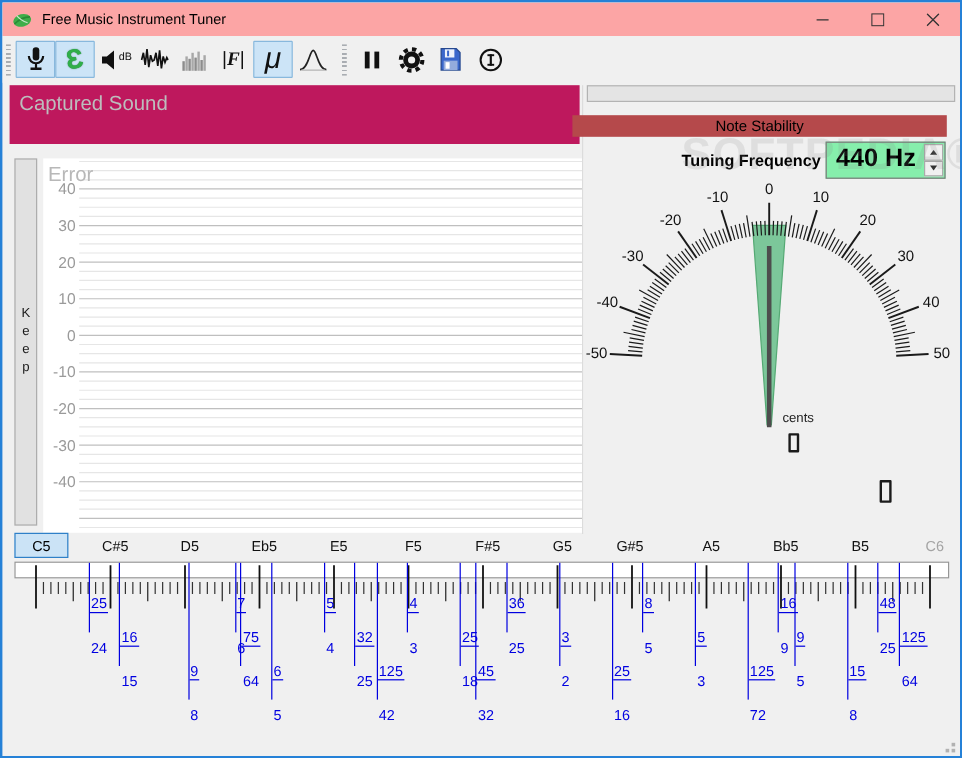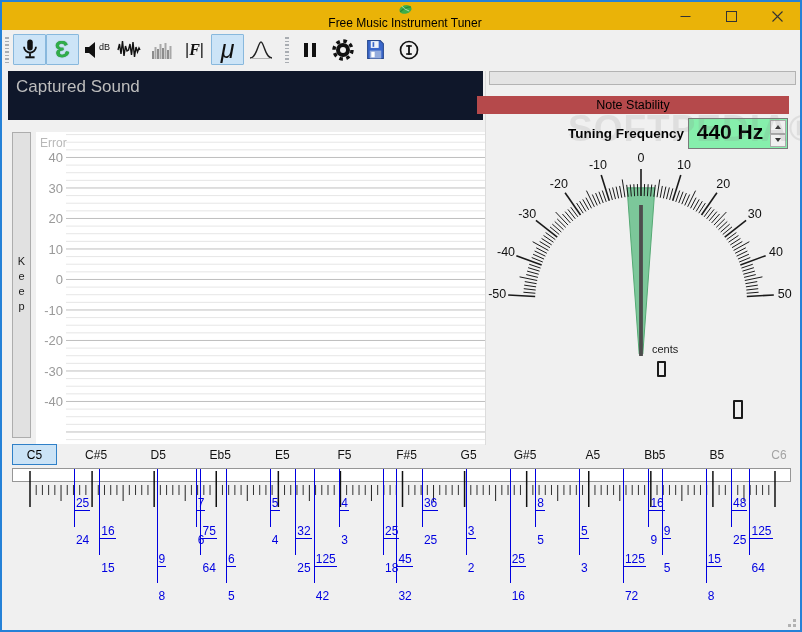--- a/index.html
+++ b/index.html
@@ -2,44 +2,44 @@
 <html><head>
 <meta charset="utf-8">
 <style>
   * { margin:0; padding:0; box-sizing:border-box; }
   html,body { width:802px; height:632px; }
   body { font-family:"Liberation Sans", sans-serif; background:#f0f0f0; }
   .window { position:absolute; inset:0; width:802px; height:632px; border:2px solid #2581d7; background:#f0f0f0; overflow:hidden; }
   .client { position:absolute; inset:0; }
 
   
-  .titlebar { position:absolute; left:0; top:0; width:798px; height:28px; background:#eab308; display:flex; align-items:center;flex-direction:column; }
+  .titlebar { position:absolute; left:0; top:0; width:798px; height:28px; background:#fca5a5; display:flex; align-items:center; }
   .app-icon { margin-left:8px; width:17px; height:17px; }
   .title-text { margin-left:8px; font-size:12px; color:#000; }
   .win-controls { position:absolute; right:0; top:0; height:28px; display:flex; }
   .win-btn { width:46px; height:28px; display:flex; align-items:center; justify-content:center; background:transparent; }
 
   
   .toolbar { position:absolute; left:0; top:28px; width:798px; height:39px; background:#f0f0f0; display:flex; align-items:center; }
   .grip { width:4px; height:26px; margin:0 4px 0 3px; background:repeating-linear-gradient(180deg,#a9adb2 0 1.5px, transparent 1.5px 3.5px); }
   .tb-btn { width:33px; height:31px; display:flex; align-items:center; justify-content:center; border:1px solid transparent; border-radius:1px; position:relative; }
   .tb-btn.selected { background:#cce4f7; border-color:#88b8dd; }
   .glyph-e { font-size:23px; font-weight:bold; color:#2fae49; text-shadow:0 0 1px #156b2b; transform:rotate(-8deg); }
   .glyph-f { font-size:16px; color:#111; }
   .glyph-f i { font-family:"Liberation Serif", serif; font-style:italic; font-weight:bold; }
   .glyph-mu { font-size:25px; font-style:italic; color:#111; line-height:1; }
   .db-text { font-size:9px; color:#111; position:absolute; right:1px; top:7px; }
 
   
-  .captured { position:absolute; left:6px; top:69px; width:475px; height:49px; background:#0f172a; }
+  .captured { position:absolute; left:6px; top:69px; width:475px; height:49px; background:#be185d; }
   .captured-title { font-size:17px; color:#bdbdbd; padding:6px 0 0 8px; }
   .keep-btn { position:absolute; left:10px; top:130px; width:19px; height:306px; background:#e1e1e1; border:1px solid #adadad; display:flex; align-items:center; justify-content:center; }
   .keep-text { writing-mode:vertical-lr; text-orientation:upright; font-size:11px; letter-spacing:3px; color:#1a1a1a; }
   .chart-wrap { position:absolute; left:34px; top:130px; width:450px; height:312px; background:#fff; }
-  .chart-title { position:absolute; left:4px; top:4px; font-size:12px; color:#b8b8b8; }
+  .chart-title { position:absolute; left:4px; top:4px; font-size:17px; color:#b8b8b8; }
   .vsep { position:absolute; left:483px; top:69px; width:1px; height:374px; background:#dcdcdc; }
 
   
   .progress { position:absolute; left:487px; top:69px; width:307px; height:14px; background:#e4e4e4; border:1px solid #b3b3b3; }
   .stability { position:absolute; left:475px; top:94px; width:312px; height:18px; background:#b5494b; display:flex; align-items:center; justify-content:center; }
   .stability span { font-size:12.5px; color:#000; }
   .tuning-label { position:absolute; left:480px; top:124px; width:202px; text-align:right; font-size:13.5px; font-weight:bold; color:#000; }
   .spinner { position:absolute; left:686px; top:116px; width:100px; height:31px; background:#86efac; border:1px solid #7a7a7a; }
   .spinner-value { position:absolute; left:0; top:1px; width:82px; text-align:center; font-size:21px; font-weight:bold; color:#000; }
   .spin-btns { position:absolute; right:1px; top:1px; width:16px; height:27px; display:flex; flex-direction:column; }

